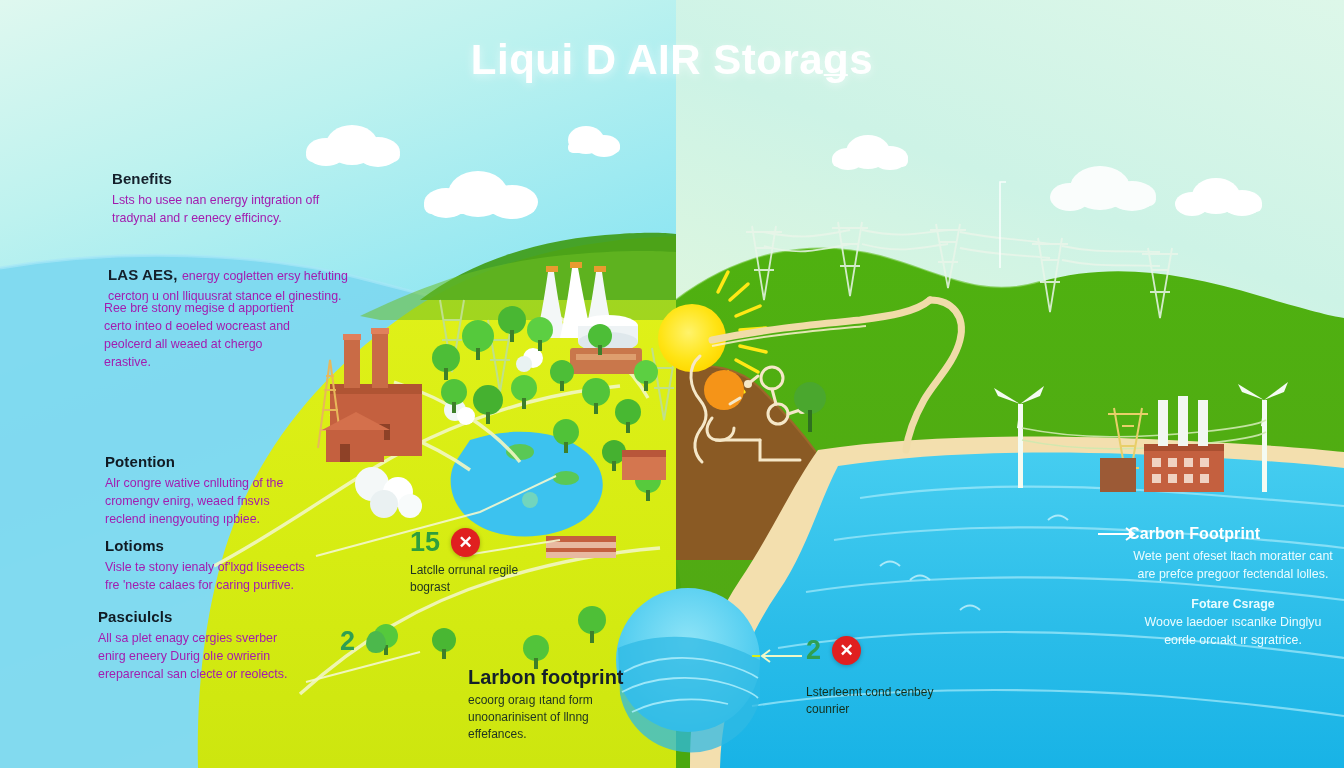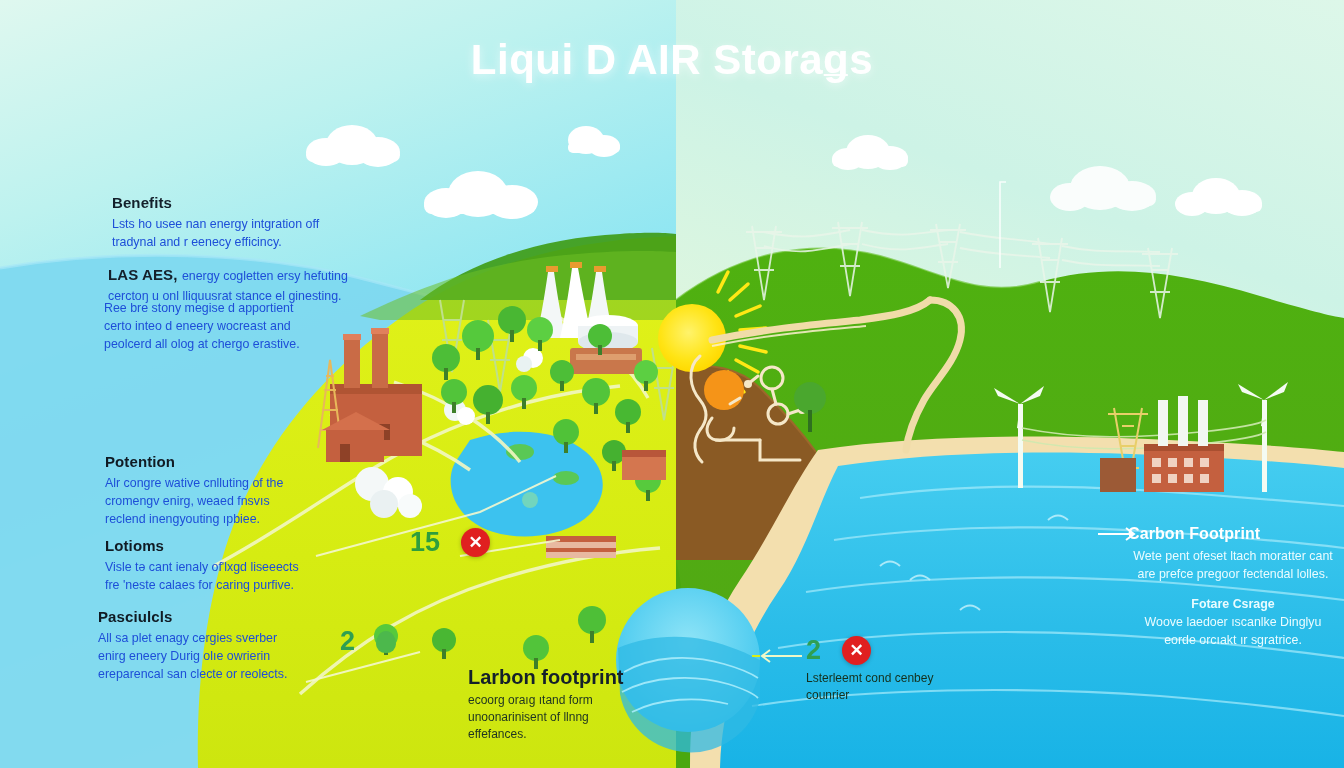--- a/index.html
+++ b/index.html
@@ -16,35 +16,35 @@
     background:linear-gradient(160deg,#dff8ef 0%,#bdf2ef 22%,#8fe6f2 48%,#c9f4e6 72%,#eafbe4 100%);}
   .sky-right{left:676px;width:668px;
     background:linear-gradient(200deg,#ddf7e9 0%,#cdf3e6 30%,#e2f7dd 62%,#f0fae2 100%);}
 
   
   .svgfull{position:absolute;top:0;left:0;width:1344px;height:768px;}
 
   
   .tblock{position:absolute;}
   .thead{font-weight:bold;font-size:15px;color:#14202b;margin:0 0 5px 0;letter-spacing:.1px;}
-  .tbody{font-size:12.4px;line-height:1.45;color:#1d4ed8;margin:0;}
+  .tbody{font-size:12.4px;line-height:1.45;color:#a21caf;margin:0;}
   .tblock.onwater .thead{color:#101b24;}
   .tblock.light .thead{color:#ffffff;}
   .tblock.light .tbody{color:#eafcff;text-align:center;}
 
   
   #title{
     position:absolute;left:0;top:36px;width:100%;text-align:center;
     font-size:42px;font-weight:bold;color:#ffffff;letter-spacing:.5px;
     text-shadow:0 2px 10px rgba(255,255,255,.55);
   }
 
   
   .callout{position:absolute;}
-  .co-row{display:flex;align-items:center;gap:21px;}
+  .co-row{display:flex;align-items:center;gap:11px;}
   .co-num{font-size:27px;font-weight:bold;line-height:1;}
   .co-num.green{color:#2e9e3e;}
   .co-num.teal{color:#2f9f52;}
   .xbadge{width:29px;height:29px;border-radius:50%;background:#e02020;
           display:flex;align-items:center;justify-content:center;
           color:#fff;font-weight:bold;font-size:17px;line-height:1;
           box-shadow:0 1px 4px rgba(0,0,0,.25);}
   .leafdot{width:20px;height:22px;background:#4cb84c;border-radius:52% 52% 50% 50%/60% 60% 42% 42%;}
   .co-head{font-weight:bold;font-size:15px;color:#14202b;margin:6px 0 3px;}
   .co-text{font-size:12px;line-height:1.4;color:#2c3b46;max-width:150px;}
@@ -417,77 +417,78 @@
         <ellipse cx="1100" cy="188" rx="30" ry="22"></ellipse>
           <ellipse cx="1132" cy="196" rx="24" ry="15"></ellipse>
         <ellipse cx="1070" cy="197" rx="20" ry="14"></ellipse>
           <rect x="1052" y="192" width="104" height="14" rx="7"></rect>
       </g>
     </g>
   </svg>
 
   <div id="title">Liqui D AIR Storaǥs</div>
 
-  <div class="tblock" style="left:112px;top:170px;width:250px;margin-top:24px;">
+  <div class="tblock" style="left:112px;top:170px;width:250px;">
     <div class="thead">Benefits</div>
     <div class="tbody">Lsts ho usee nan energy intgration off tradynal and r eenecy efficincy.</div>
   </div>
 
   <div class="tblock" style="left:108px;top:266px;width:268px;">
     <span class="thead" style="display:inline;">LAS AES,</span>
     <span class="tbody" style="display:inline;">energy cogletten ersy hefuting cerctoŋ u onl lliquusrat stance el ginesting.</span>
   </div>
 
   <div class="tblock onwater" style="left:104px;top:300px;width:206px;">
-    <div class="tbody">Ree bre stony megise d apportient certo inteo d eneery wocreast and peolcerd all olog at chergo erastive.</div>
+    <div class="tbody">Ree bre stony megise d apportient certo inteo d eoeled wocreast and peolcerd all weaed at chergo erastive.</div>
   </div>
 
   <div class="tblock onwater" style="left:105px;top:453px;width:192px;">
     <div class="thead">Potention</div>
     <div class="tbody">Alr congre wative cnlluting of the cromengv enirg, weaed fnsvıs reclend inengyouting ıpbiee.</div>
   </div>
 
   <div class="tblock onwater" style="left:105px;top:537px;width:200px;">
     <div class="thead">Lotioms</div>
-    <div class="tbody">Visle tə cant ienaly of'lxgd liseeects fre 'neste calaes for caring purfive.</div>
+    <div class="tbody">Visle tə stony ienaly of'lxgd liseeects fre 'neste calaes for caring purfive.</div>
   </div>
 
   <div class="tblock onwater" style="left:98px;top:608px;width:205px;">
     <div class="thead">Pasciulcls</div>
     <div class="tbody">All sa plet enagy cergies sverber enirg eneery Durig olıe owrierin ereparencal san clecte or reolects.</div>
   </div>
 
 
   <div class="tblock light" style="left:1128px;top:525px;width:210px;">
     <div class="thead" style="font-size:16px;">Carbon Footprint</div>
     <div class="tbody" style="margin-top:4px;">Wete pent ofeset ltach moratter cant are prefce pregoor fectendal lolles.</div>
     <div class="tbody" style="margin-top:12px;font-weight:bold;">Fotare Csrage</div>
     <div class="tbody">Woove laedoer ıscanlke Dinglyu eorde orcıakt ır sgratrice.</div>
   </div>
 
   <div class="callout" style="left:410px;top:528px;">
     <div class="co-row">
       <span class="co-num green">15</span>
       <span class="xbadge">✕</span>
     </div>
+    <div class="co-text darkgreen" style="margin-top:5px;">Latclle orrunal regile bograst</div>
   </div>
 
   <div class="callout" style="left:340px;top:628px;">
     <div class="co-row">
       <span class="co-num teal">2</span>
       <span class="leafdot"></span>
     </div>
   </div>
 
   <div class="callout" style="left:468px;top:660px;width:160px;">
     <div class="co-head" style="font-size:20px;">Larbon footprint</div>
     <div class="co-text darkgreen" style="max-width:158px;">ecoorg oraıg ıtand form unoonarinisent of llnng effefances.</div>
   </div>
 
   <div class="callout" style="left:806px;top:636px;">
     <div class="co-row">
       <span class="co-num teal" style="color:#2f9f52;">2</span>
       <span class="xbadge">✕</span>
     </div>
-    <div class="co-text" style="margin-top:5px;color:#14301c;max-width:150px;">Lsterleemt cond cenbey counrier</div>
+    <div class="co-text" style="margin-top:19px;color:#14301c;max-width:150px;">Lsterleemt cond cenbey counrier</div>
   </div>
 
 </div>
 
 </body></html>

